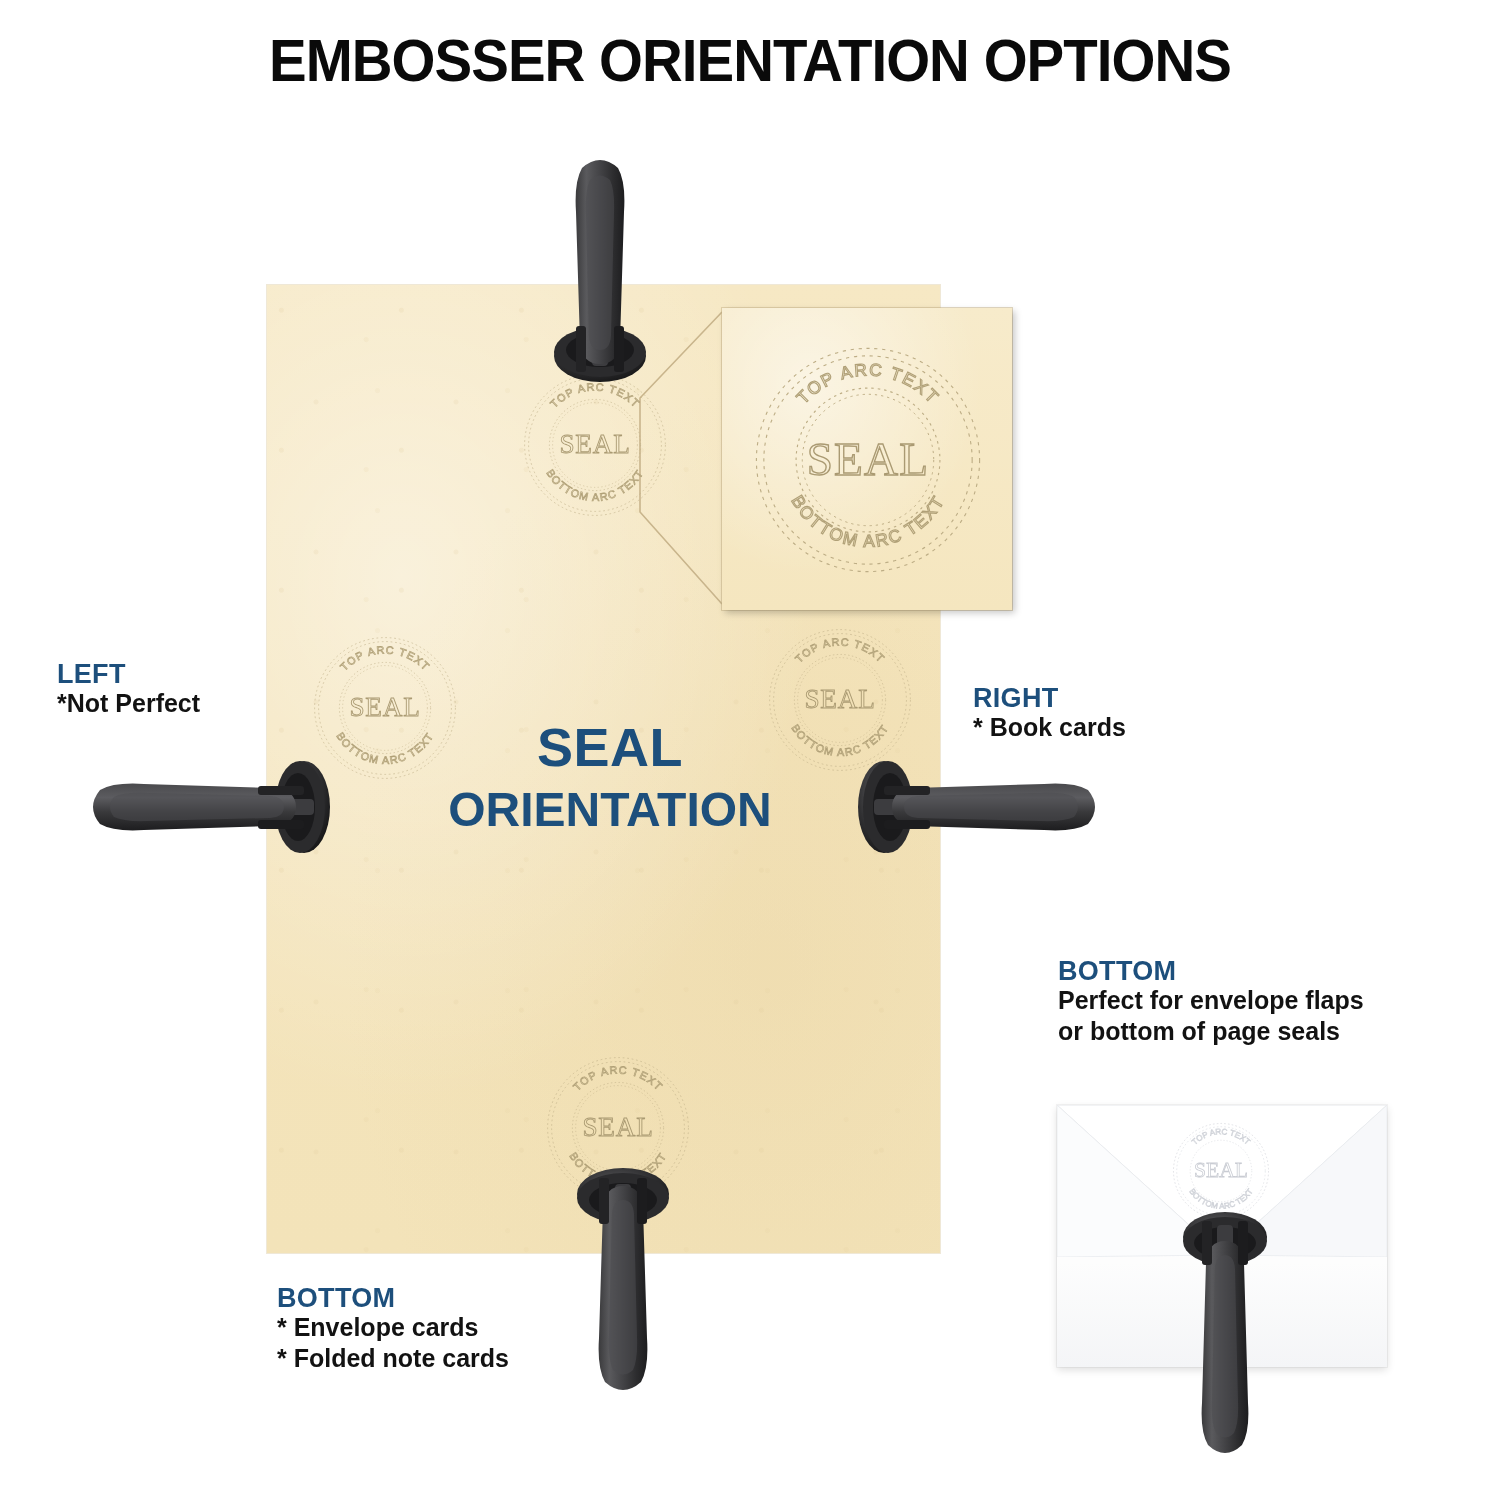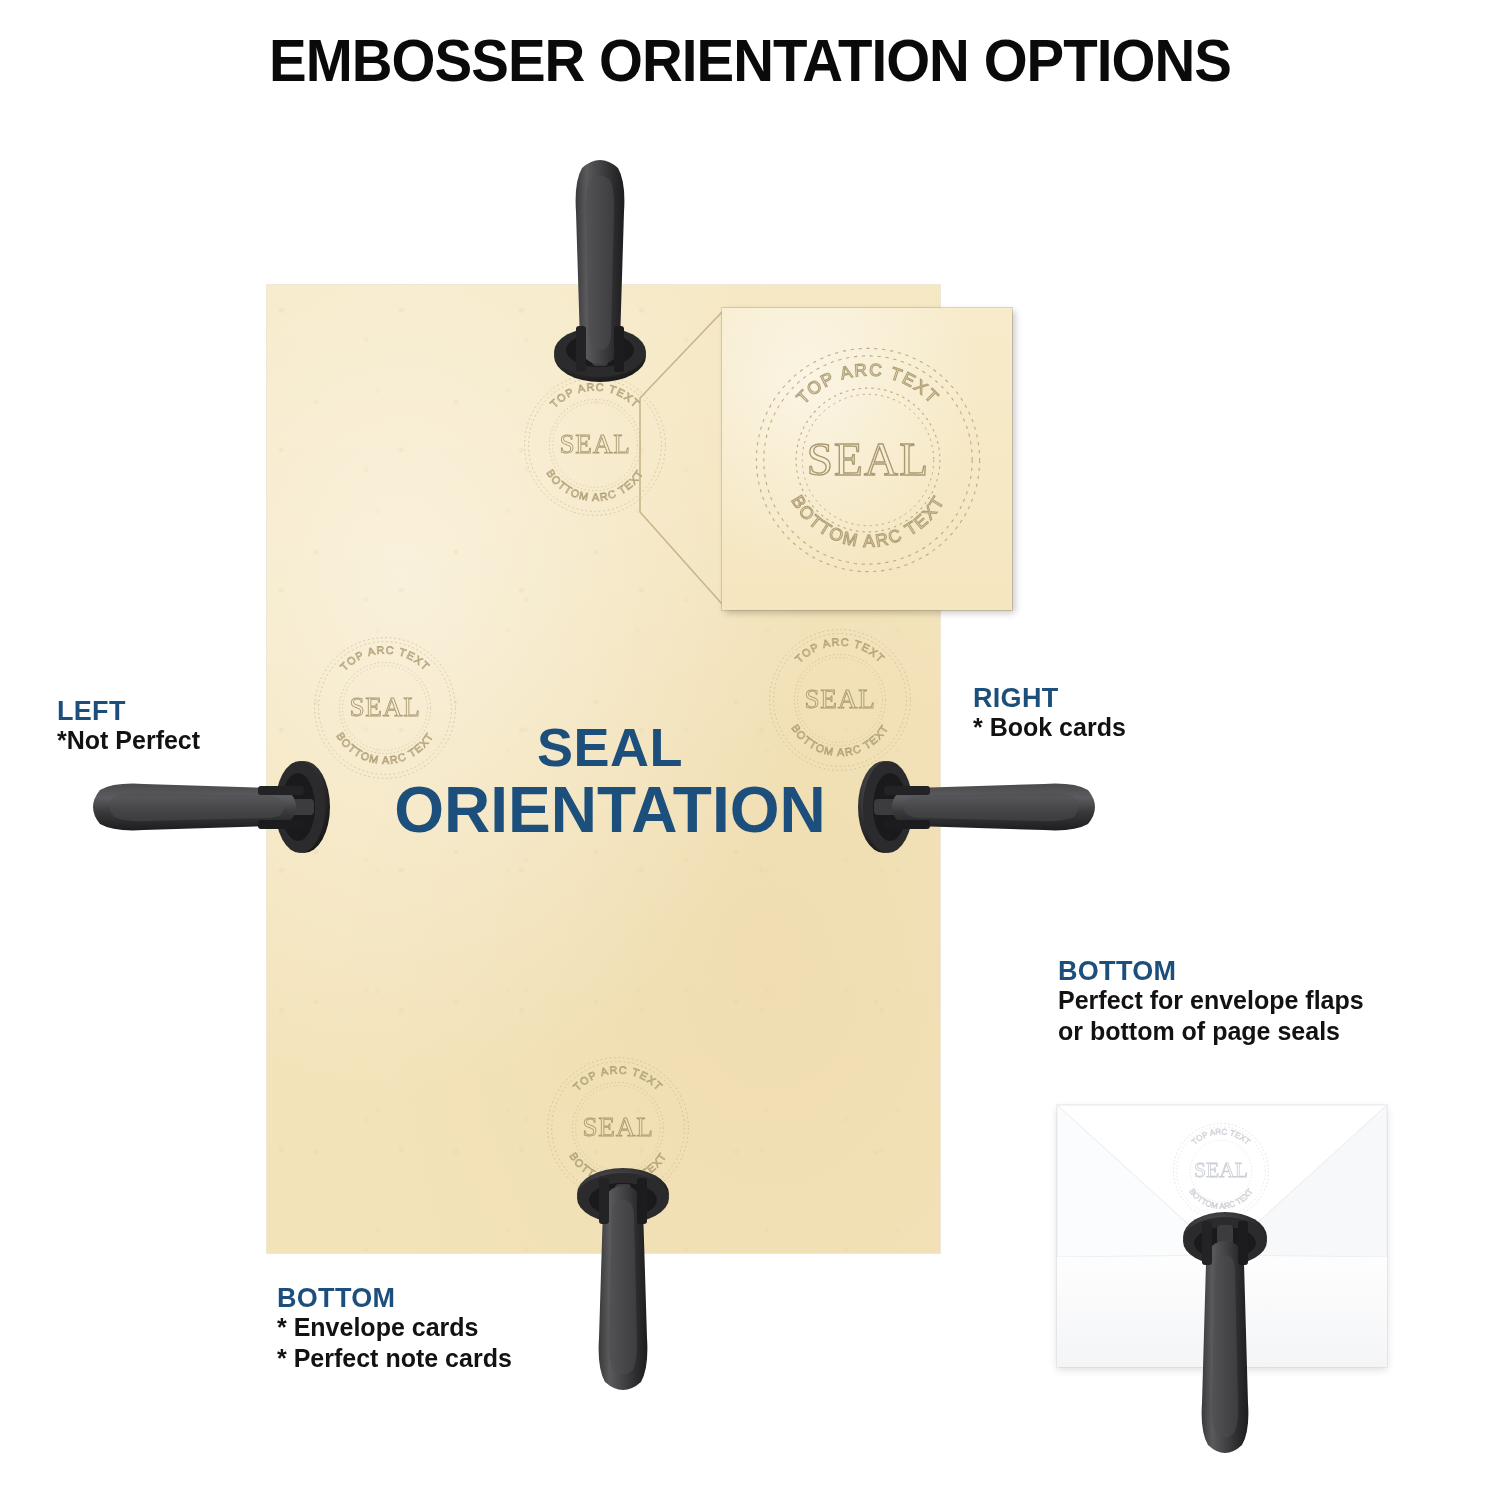--- a/index.html
+++ b/index.html
@@ -87,30 +87,30 @@
 
   
   .label{position:absolute;}
   .lbl-head{
     font-size:27px;font-weight:bold;color:#1d4f7c;letter-spacing:.3px;line-height:1.05;
   }
   .lbl-line{
     font-size:25px;font-weight:bold;color:#121212;line-height:1.24;white-space:nowrap;
   }
   .lbl-top{left:357px;top:178px;}
-  .lbl-left{left:57px;top:697px;}
+  .lbl-left{left:57px;top:660px;}
   .lbl-right{left:973px;top:684px;}
   .lbl-bottom-left{left:277px;top:1284px;}
   .lbl-bottom-right{left:1058px;top:957px;}
 
   .center-text{
     position:absolute;left:330px;top:718px;width:560px;text-align:center;
     color:#1d4f7c;font-weight:bold;font-size:54px;line-height:1.08;letter-spacing:.5px;
   }
-  .center-text .l2{font-size:64px;letter-spacing:0px;}
+  .center-text .l2{font-size:48px;letter-spacing:0px;margin-top:8px;}
 </style>
 </head>
 <body>
 
 <div id="stage">
 
   <div class="title">EMBOSSER ORIENTATION OPTIONS</div>
 
   <div class="paper"></div>
 
@@ -372,21 +372,21 @@
   </div>
 
   <div class="label lbl-right">
     <div class="lbl-head">RIGHT</div>
     <div class="lbl-line">* Book cards</div>
   </div>
 
   <div class="label lbl-bottom-left">
     <div class="lbl-head">BOTTOM</div>
     <div class="lbl-line">* Envelope cards</div>
-    <div class="lbl-line">* Perfect note cards</div>
+    <div class="lbl-line">* Folded note cards</div>
   </div>
 
   <div class="label lbl-bottom-right">
     <div class="lbl-head">BOTTOM</div>
     <div class="lbl-line">Perfect for envelope flaps</div>
     <div class="lbl-line">or bottom of page seals</div>
   </div>
 
 </div>
 

